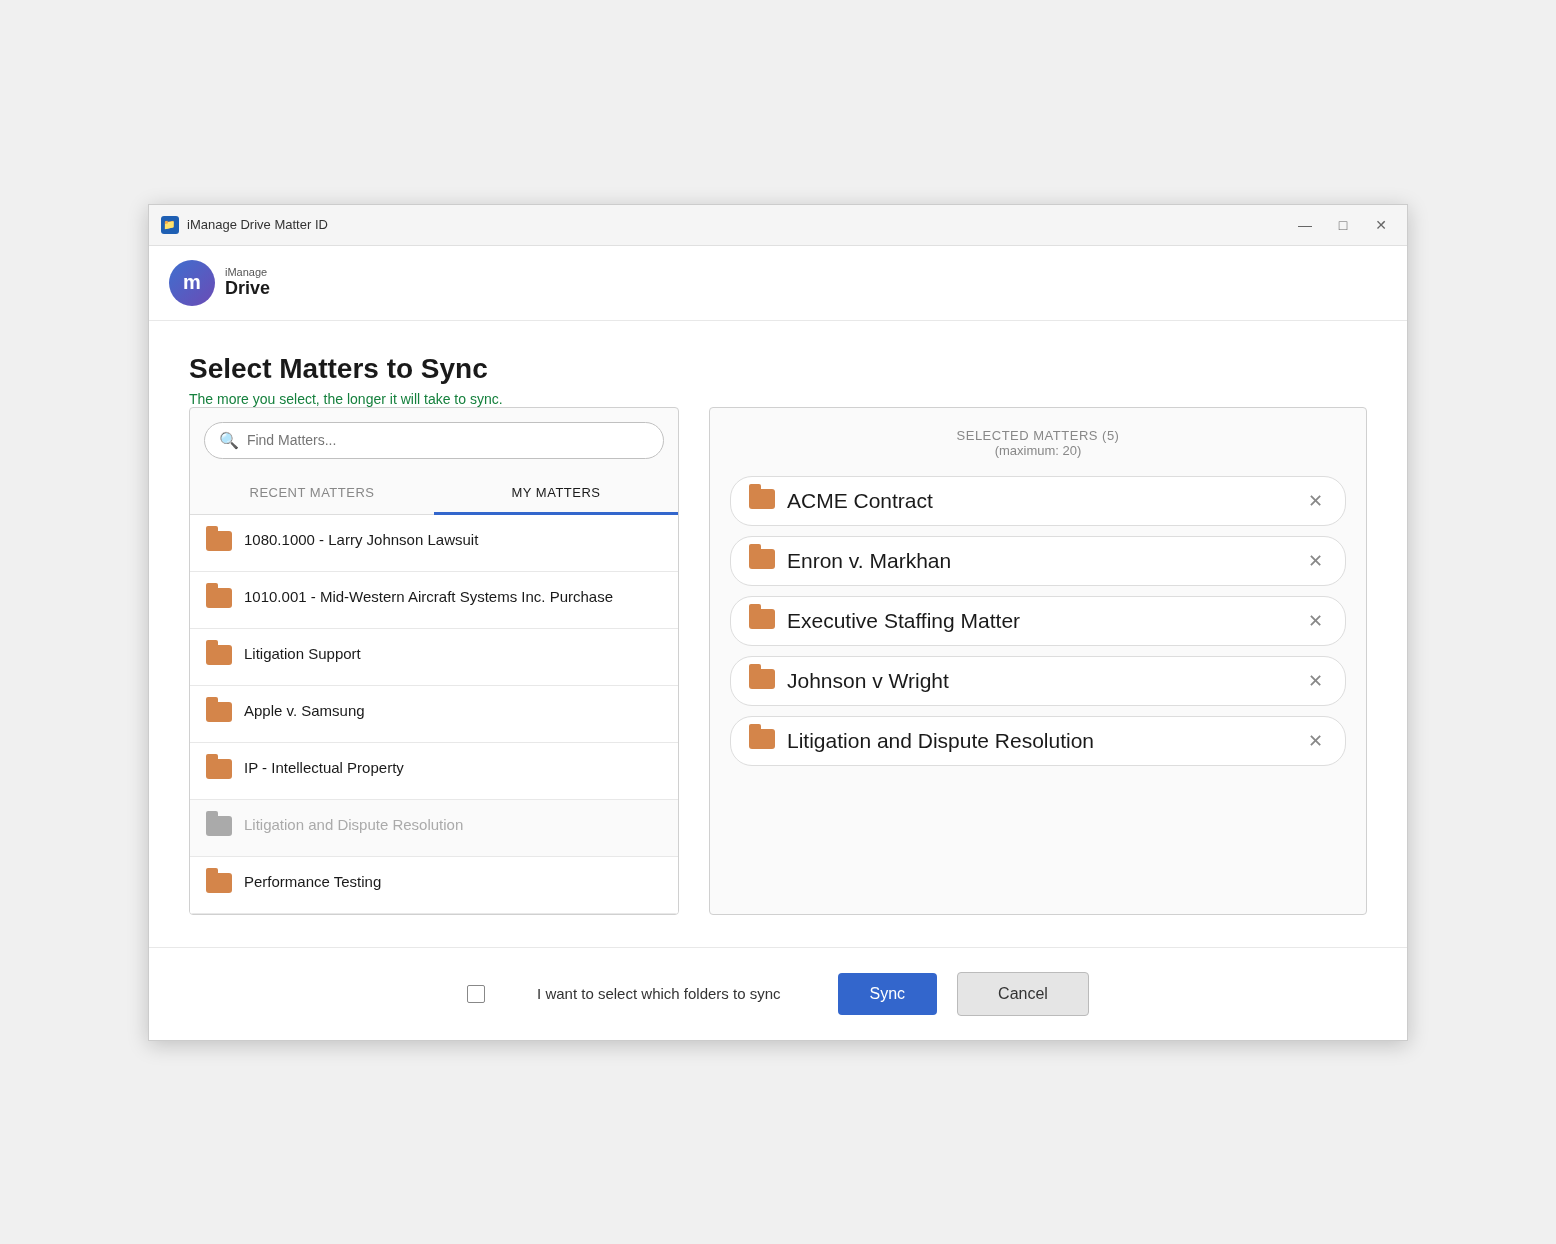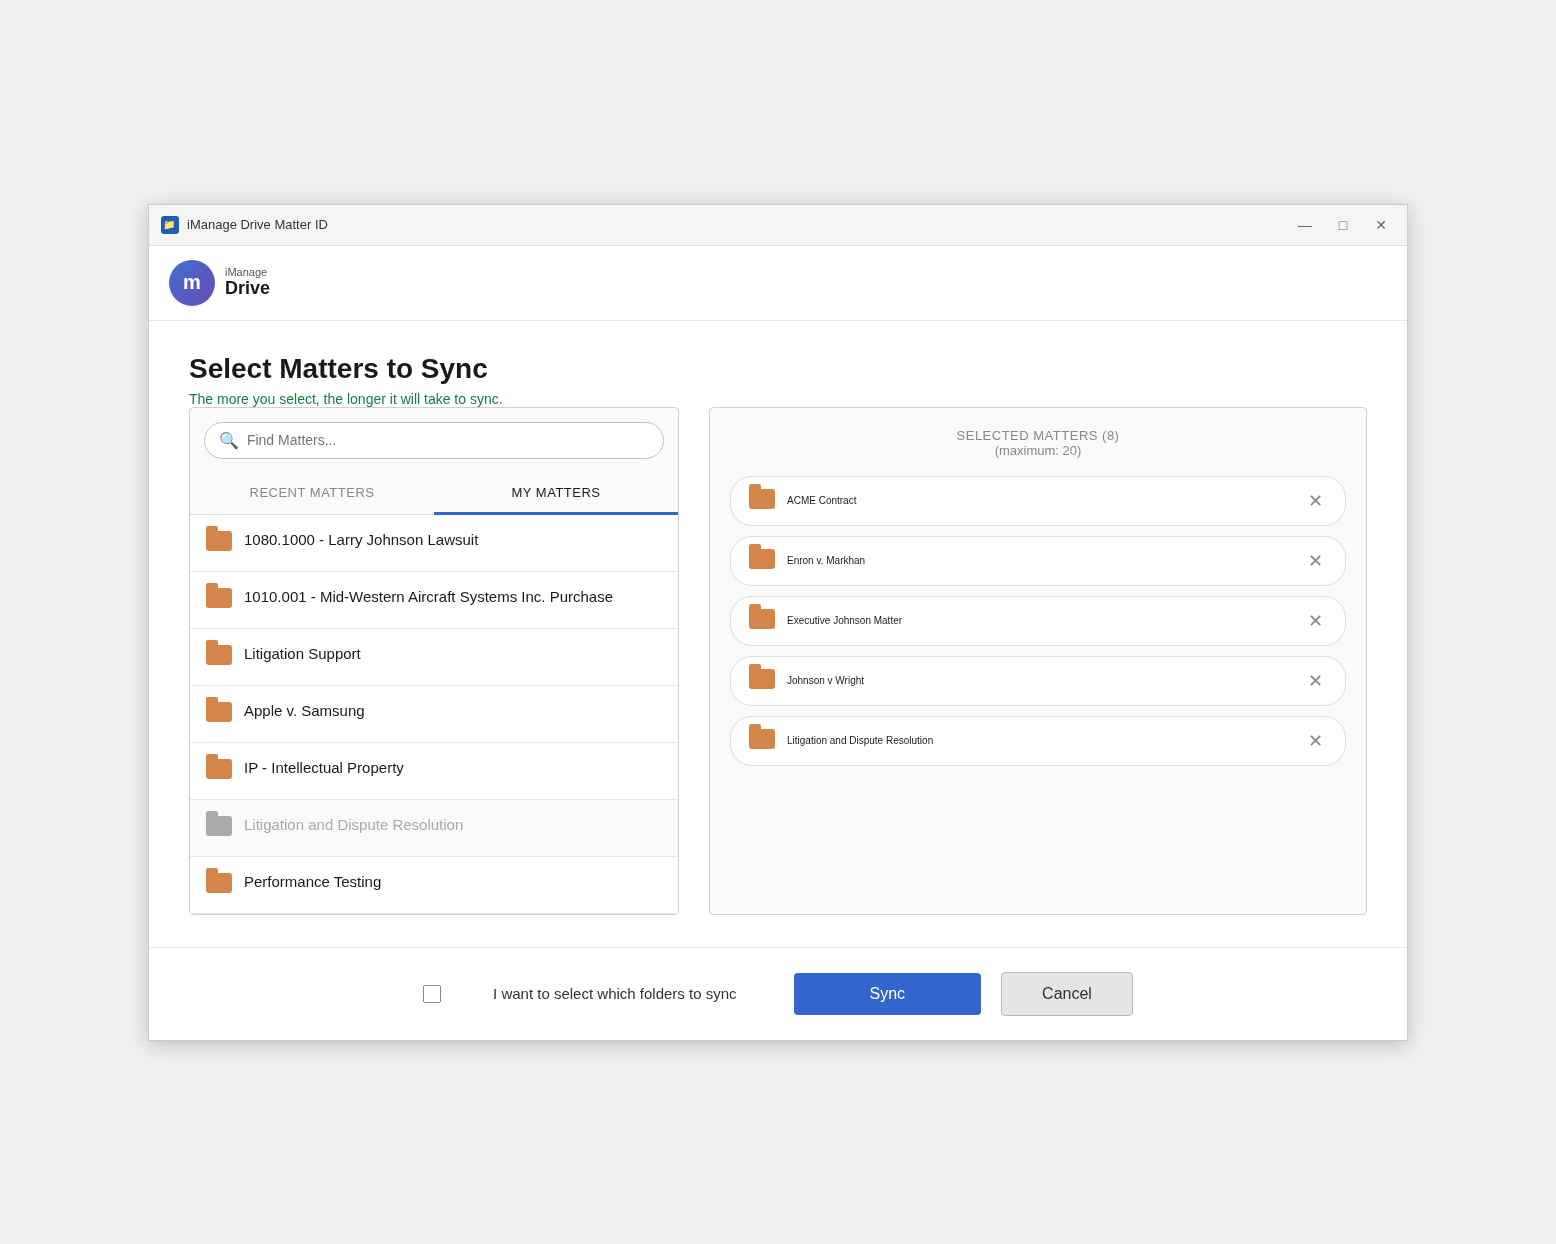--- a/index.html
+++ b/index.html
@@ -213,21 +213,21 @@
       display: flex;
       align-items: center;
       background: white;
       border: 1px solid #ddd;
       border-radius: 22px;
       padding: 12px 18px;
       gap: 12px;
     }
     .selected-item-label {
       flex: 1;
-      font-size: 10px;
+      font-size: 21px;
       color: #1a1a1a;
     }
     .remove-btn {
       background: none;
       border: none;
       cursor: pointer;
       color: #888;
       font-size: 18px;
       line-height: 1;
       padding: 0 4px;
@@ -257,21 +257,21 @@
     .checkbox-label {
       font-size: 15px;
       color: #333;
       padding-left: 42px;
     }
     .btn-sync {
       background: #3366cc;
       color: white;
       border: none;
       border-radius: 4px;
-      padding: 12px 76px;
+      padding: 12px 32px;
       font-size: 16px;
       cursor: pointer;
       font-weight: 500;
       margin-left: 37px;
     }
     .btn-cancel {
       background: #e5e5e5;
       color: #333;
       border: 1px solid #bbb;
       border-radius: 4px;
@@ -391,38 +391,38 @@
             </div>
             <div class="matter-item">
               <div><span class="folder-icon"></span></div>
               <span class="matter-label">Performance Testing</span>
             </div>
           </div>
       </div>
 
       <div class="right-panel">
         <div class="selected-header">
-          <div class="selected-title">SELECTED MATTERS (8)</div>
+          <div class="selected-title">SELECTED MATTERS (5)</div>
           <div class="selected-subtitle">(maximum: 20)</div>
         </div>
         <div class="selected-items">
 
         <div class="selected-item">
               <div><span class="folder-icon"></span></div>
               <span class="selected-item-label">ACME Contract</span>
               <button class="remove-btn">✕</button>
             </div>
             <div class="selected-item">
               <div><span class="folder-icon"></span></div>
               <span class="selected-item-label">Enron v. Markhan</span>
               <button class="remove-btn">✕</button>
             </div>
             <div class="selected-item">
               <div><span class="folder-icon"></span></div>
-              <span class="selected-item-label">Executive Johnson Matter</span>
+              <span class="selected-item-label">Executive Staffing Matter</span>
               <button class="remove-btn">✕</button>
             </div>
             <div class="selected-item">
               <div><span class="folder-icon"></span></div>
               <span class="selected-item-label">Johnson v Wright</span>
               <button class="remove-btn">✕</button>
             </div>
             <div class="selected-item">
               <div><span class="folder-icon"></span></div>
               <span class="selected-item-label">Litigation and Dispute Resolution</span>

